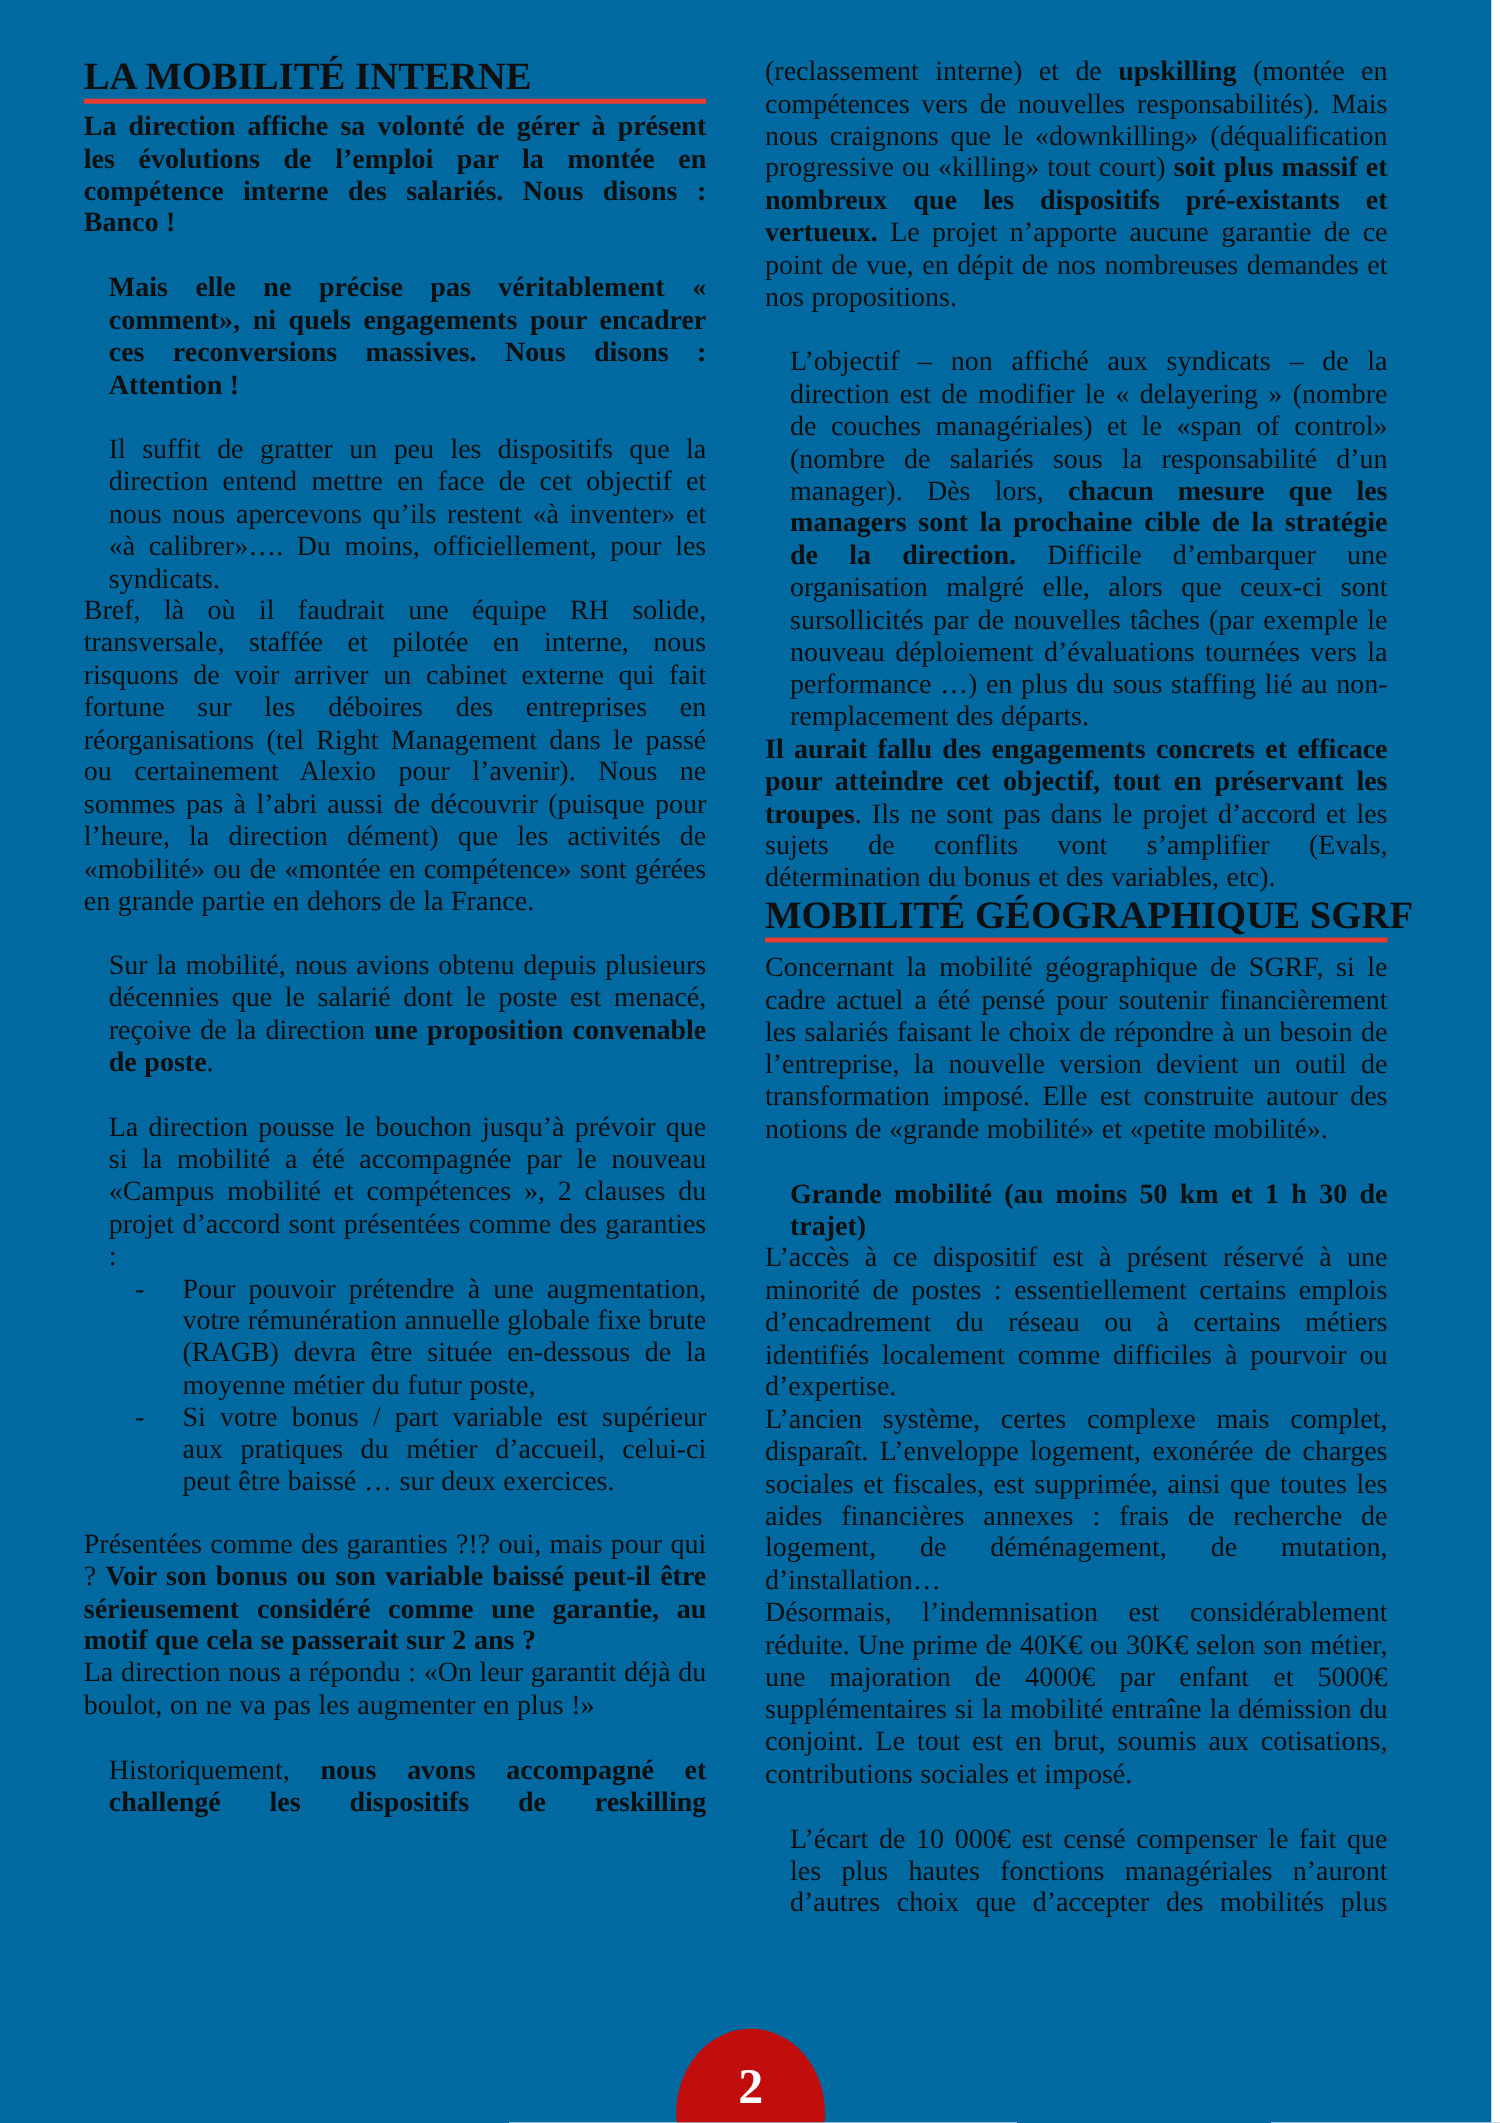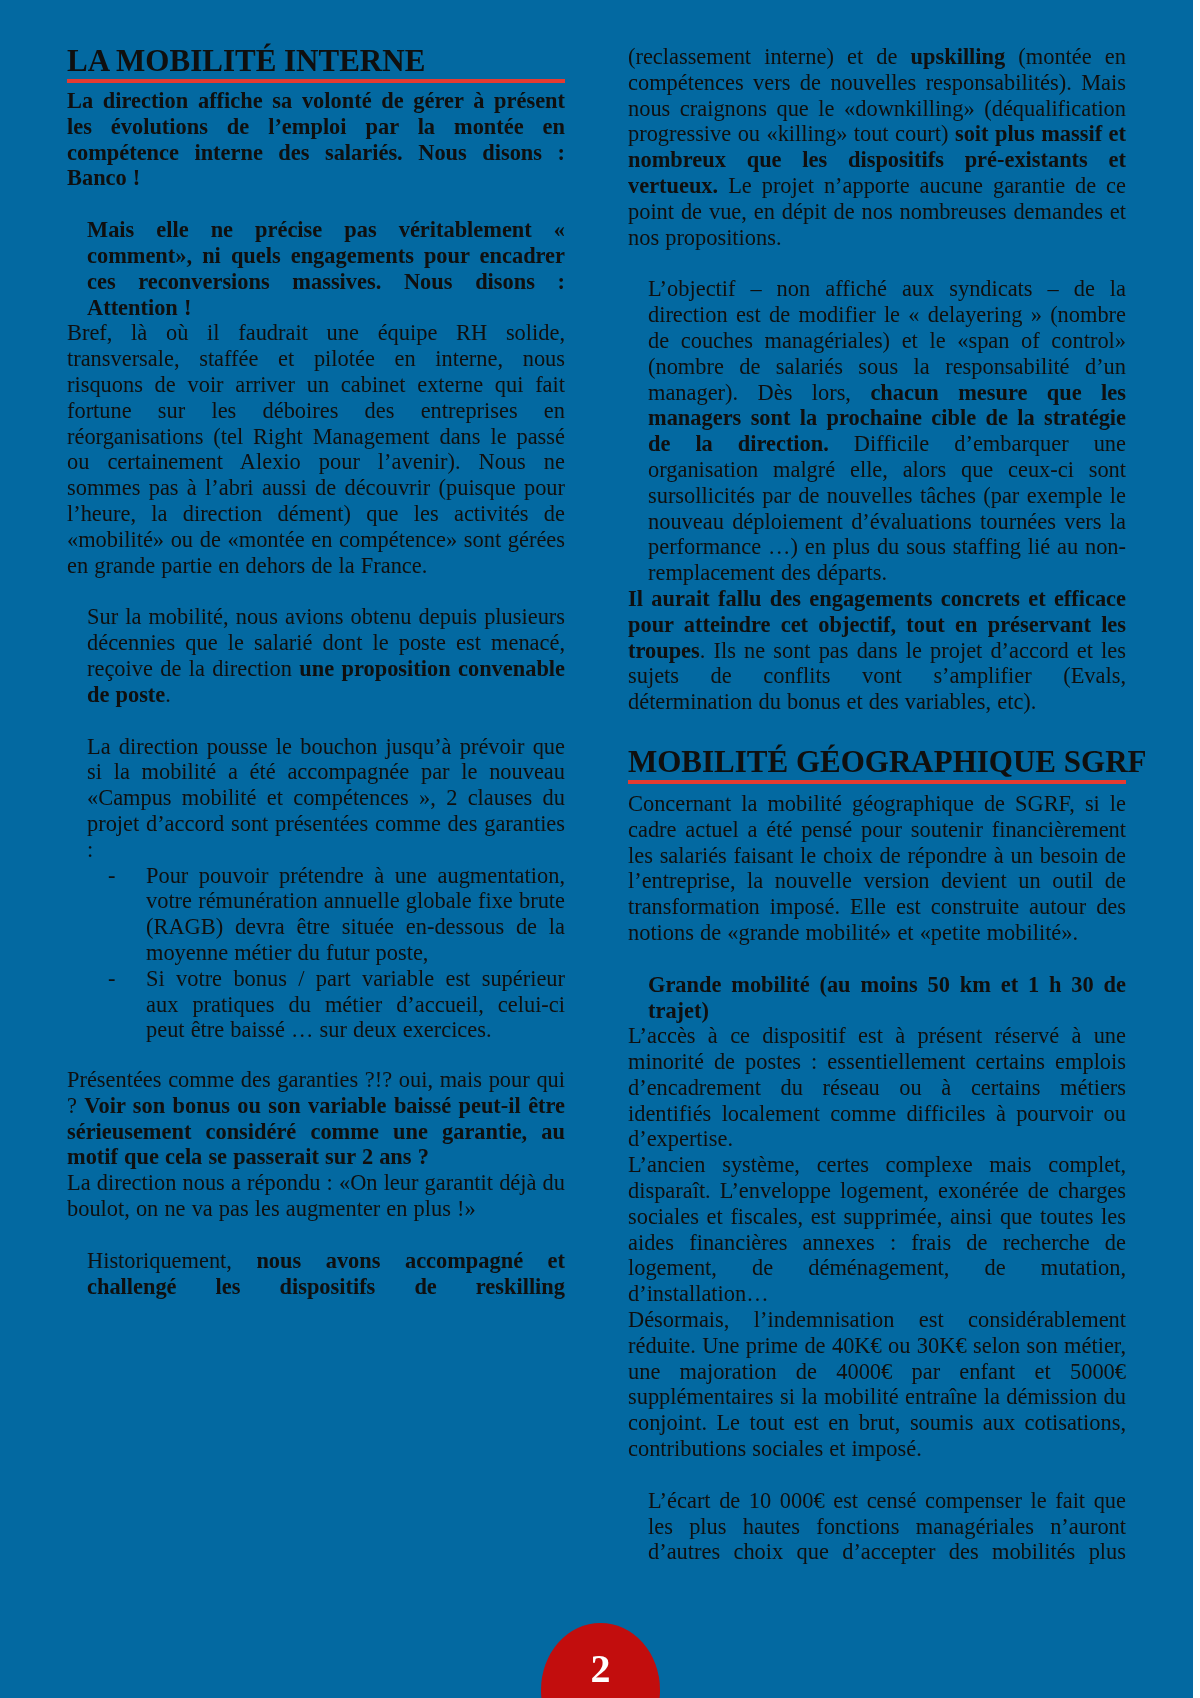--- a/index.html
+++ b/index.html
@@ -7,32 +7,32 @@
     position: relative;
     width: 1193px;
     height: 1698px;
     background: #0369a1;
     overflow: hidden;
     font-family: Liberation Serif, serif;
     color: #0f0f0f;
   }
   .col { position: absolute; top: 44px; width: 498px; }
   .col-left  { left: 67px; }
-  .col-right { left: 628px; }
+  .col-right { left: 612px; }
   h1.section-heading {
     font-size: 31px;
     line-height: 33px;
     font-weight: bold;
     margin: 0 0 5px 0;
     padding-bottom: 2px;
     border-bottom: 4px solid var(--accent-red, #e63b31);
     white-space: nowrap;
     letter-spacing: 0px;
   }
-  h1.mid-heading { margin-top: 30px; margin-bottom: 7px; }
+  h1.mid-heading { margin-bottom: 7px; }
   .para {
     font-size: 22.4px;
     line-height: 25.8px;
     text-align: justify;
     margin: 0;
     word-spacing: 0.5px;
   }
   .para b { font-weight: bold; }
   .gap1 { margin-top: 26px; margin-left: 20px; }
   .gap2 { margin-top: 24px; }
@@ -63,20 +63,21 @@
 </head>
 <body>
 
 <div class="page">
 
   <div class="col col-left">
     <h1 class="section-heading">LA MOBILITÉ INTERNE</h1>
     <div>
         <div class="para"><b>La direction affiche sa volonté de gérer à présent les évolutions de l’emploi par la montée en compétence interne des salariés. Nous disons : Banco !</b></div>
         <div class="para gap1"><b>Mais elle ne précise pas véritablement « comment», ni quels engagements pour encadrer ces reconversions massives. Nous disons : Attention !</b></div>
+        <div class="para gap1"><span>Il suffit de gratter un peu les dispositifs que la direction entend mettre en face de cet objectif et nous nous apercevons qu’ils restent «à inventer» et «à calibrer»…. Du moins, officiellement, pour les syndicats.</span></div>
         <div class="para"><span>Bref, là où il faudrait une équipe RH solide, transversale, staffée et pilotée en interne, nous risquons de voir arriver un cabinet externe qui fait fortune sur les déboires des entreprises en réorganisations (tel Right Management dans le passé ou certainement Alexio pour l’avenir). Nous ne sommes pas à l’abri aussi de découvrir (puisque pour l’heure, la direction dément) que les activités de «mobilité» ou de «montée en compétence» sont gérées en grande partie en dehors de la France.</span></div>
         <div class="para gap1"><span>Sur la mobilité, nous avions obtenu depuis plusieurs décennies que le salarié dont le poste est menacé, reçoive de la direction </span><b>une proposition convenable de poste</b><span>.</span></div>
         <div class="para gap1"><span>La direction pousse le bouchon jusqu’à prévoir que si la mobilité a été accompagnée par le nouveau «Campus mobilité et compétences », 2 clauses du projet d’accord sont présentées comme des garanties :</span></div>
         <div class="para bullet"><span class="dash">-</span><span>Pour pouvoir prétendre à une augmentation, votre rémunération annuelle globale fixe brute (RAGB) devra être située en-dessous de la moyenne métier du futur poste,</span></div>
         <div class="para bullet"><span class="dash">-</span><span>Si votre bonus / part variable est supérieur aux pratiques du métier d’accueil, celui-ci peut être baissé … sur deux exercices.</span></div>
         <div class="para gap2"><span>Présentées comme des garanties ?!? oui, mais pour qui ? </span><b>Voir son bonus ou son variable baissé peut-il être sérieusement considéré comme une garantie, au motif que cela se passerait sur 2 ans ?</b></div>
         <div class="para"><span>La direction nous a répondu : «On leur garantit déjà du boulot, on ne va pas les augmenter en plus !»</span></div>
         <div class="para gap1 jlast"><span>Historiquement, </span><b>nous avons accompagné et challengé les dispositifs de reskilling</b></div>
       </div>
   </div>

